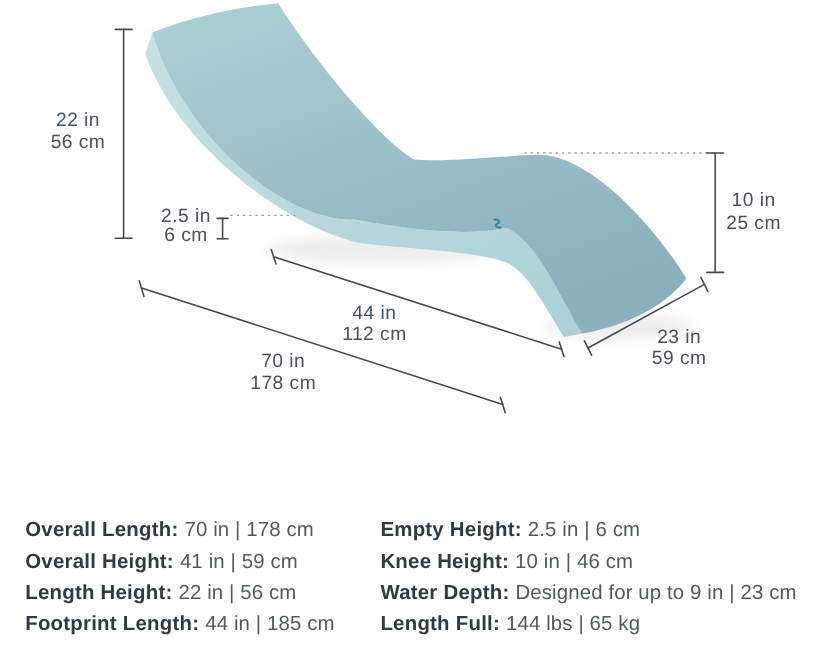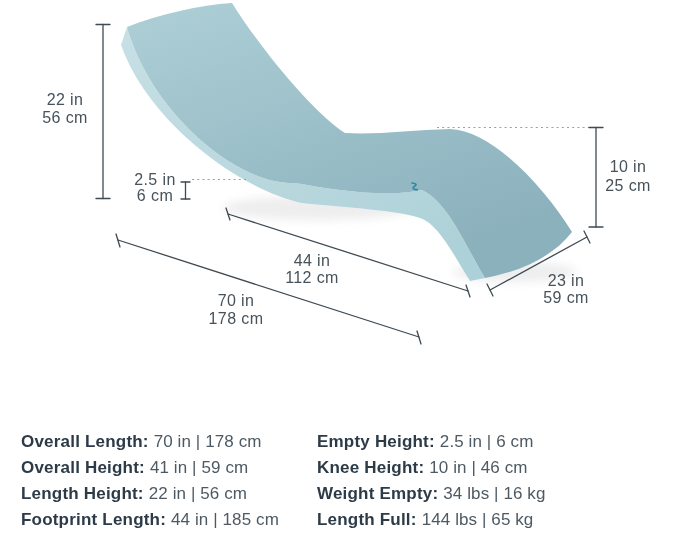--- a/index.html
+++ b/index.html
@@ -117,17 +117,17 @@
   <div class="specs">
     <div class="spec-col spec-col-left">
       <div class="spec-row"><b>Overall Length:</b><span>70 in | 178 cm</span></div>
       <div class="spec-row"><b>Overall Height:</b><span>41 in | 59 cm</span></div>
       <div class="spec-row"><b>Length Height:</b><span>22 in | 56 cm</span></div>
       <div class="spec-row"><b>Footprint Length:</b><span>44 in | 185 cm</span></div>
     </div>
     <div class="spec-col spec-col-right">
       <div class="spec-row"><b>Empty Height:</b><span>2.5 in | 6 cm</span></div>
       <div class="spec-row"><b>Knee Height:</b><span>10 in | 46 cm</span></div>
-      <div class="spec-row"><b>Weight Empty:</b><span>34 lbs | 16 kg</span></div>
+      <div class="spec-row"><b>Water Depth:</b><span>Designed for up to 9 in | 23 cm</span></div>
       <div class="spec-row"><b>Length Full:</b><span>144 lbs | 65 kg</span></div>
     </div>
   </div>
 </div>
 
 </body></html>

